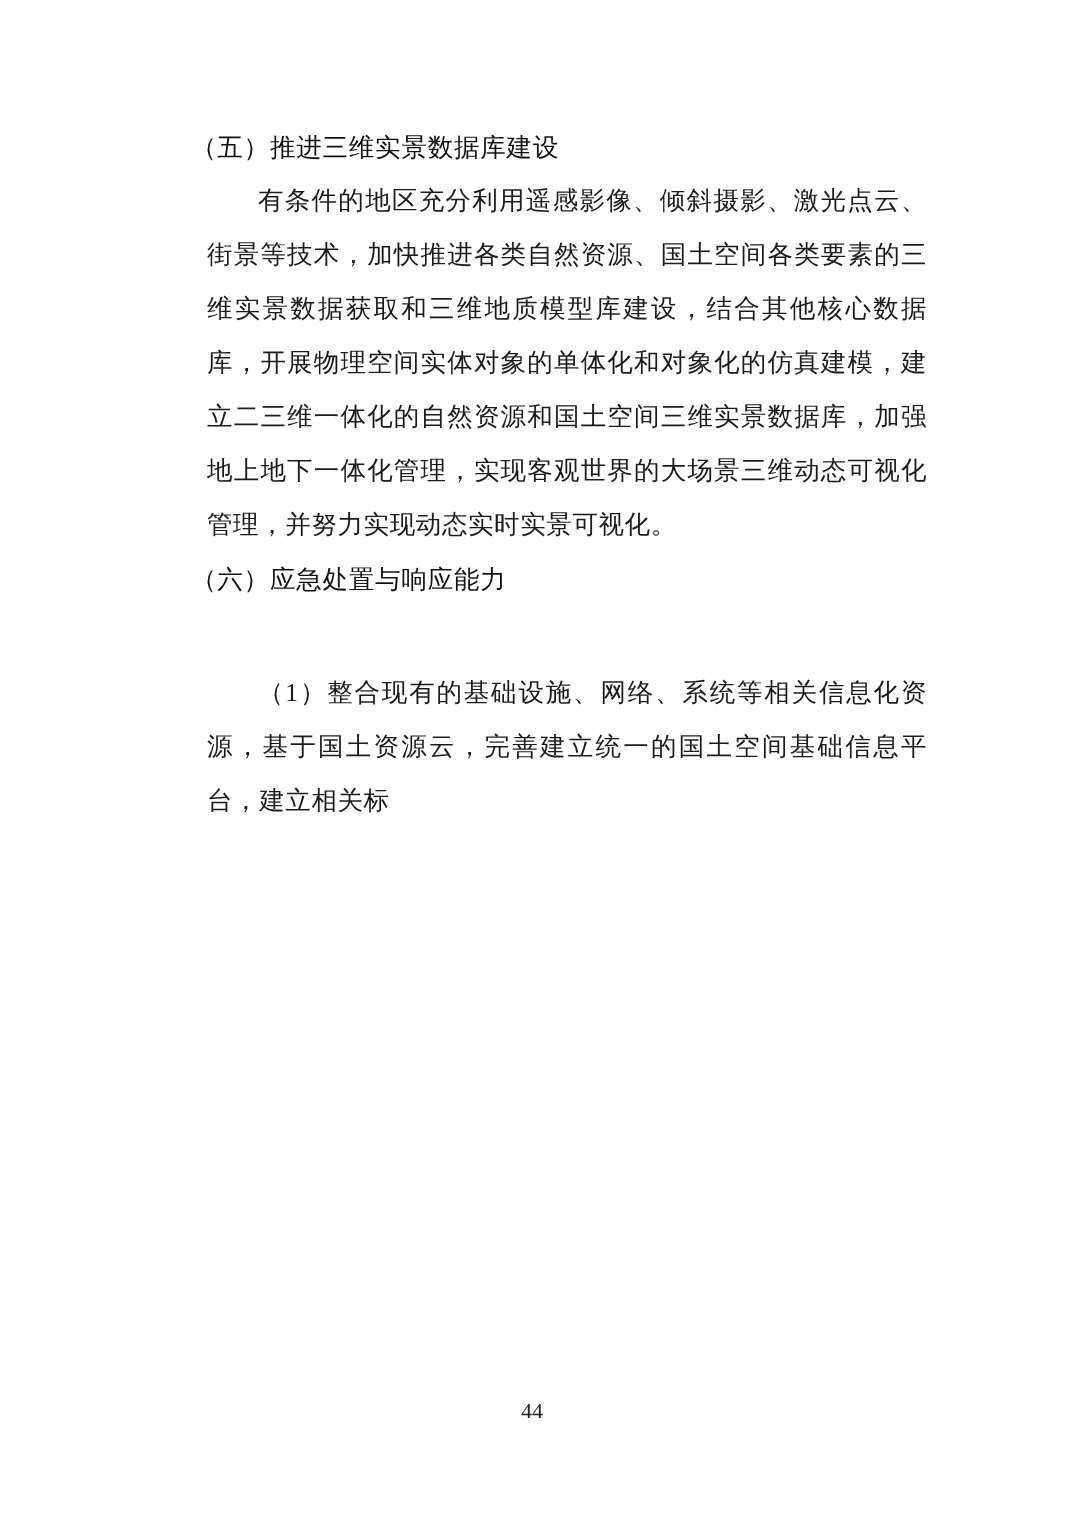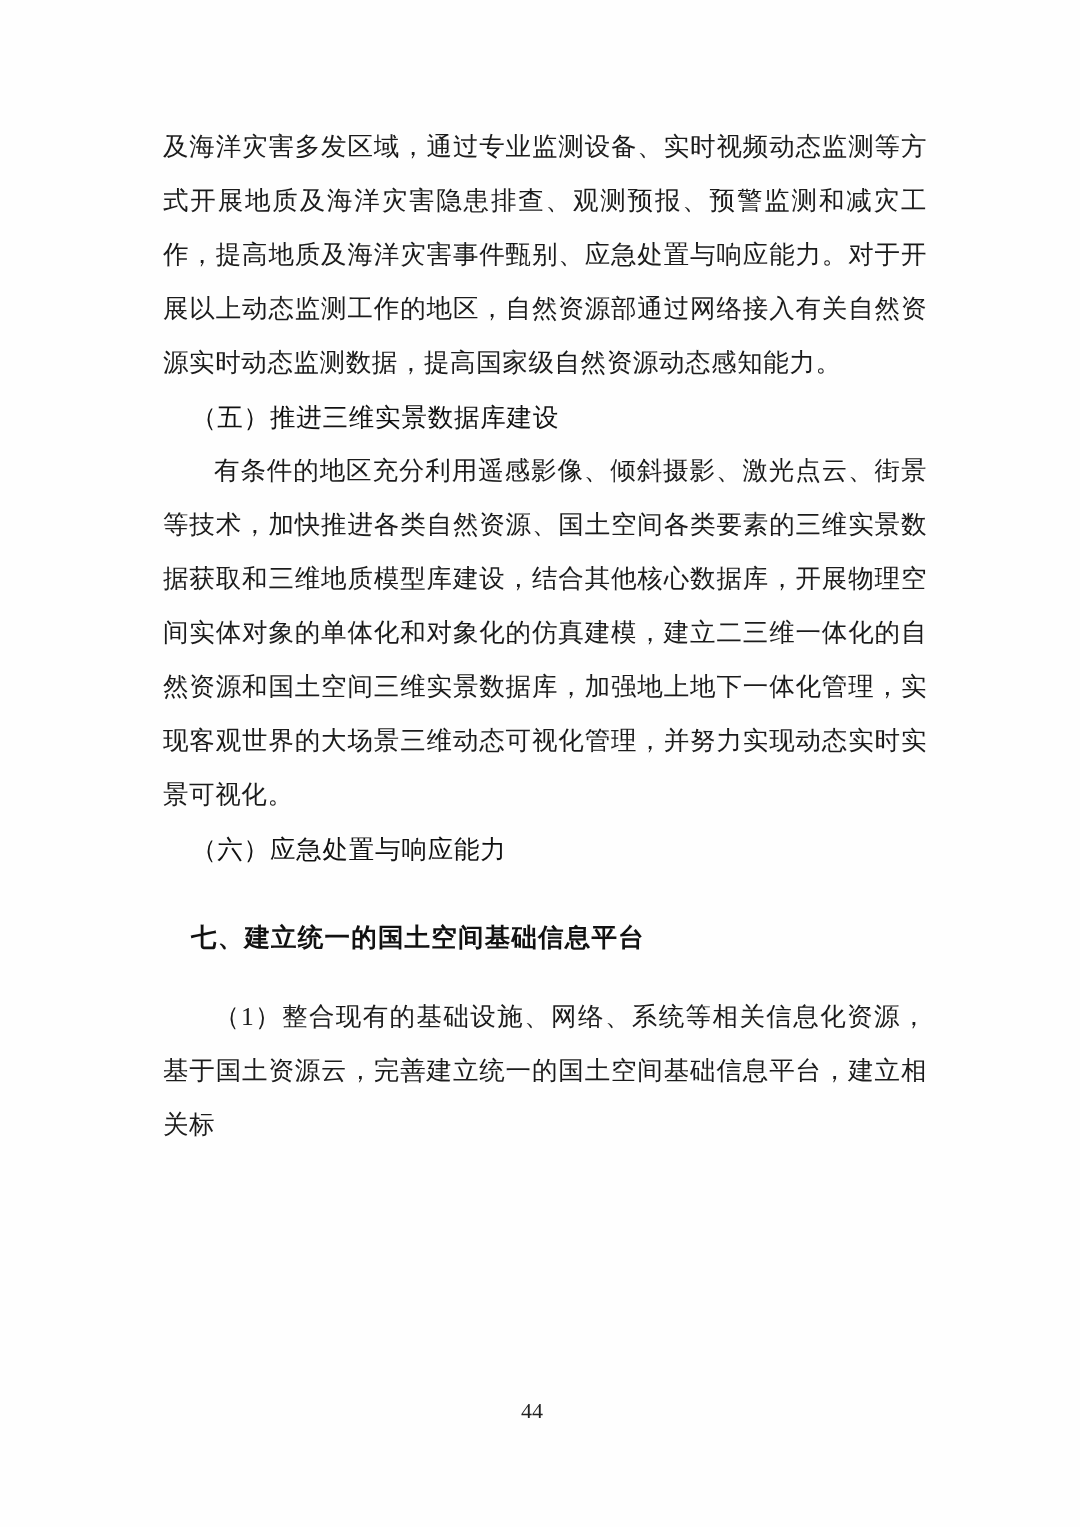--- a/index.html
+++ b/index.html
@@ -33,20 +33,21 @@
     margin: 0;
     font-size: 25.5px;
     line-height: 54px;
     text-align: justify;
     text-justify: inter-ideograph;
     letter-spacing: 0.6px;
     color: #1b1b1b;
   }
   p.body {
     text-indent: 51px;
+    margin-left: 44px;
   }
   p.cont {
     text-indent: 0;
   }
   h3.heading {
     margin: 0;
     font-size: 25.5px;
     line-height: 54px;
     font-weight: normal;
     text-indent: 28px;
@@ -76,32 +77,30 @@
     color: #222;
     font-family: "Liberation Serif", serif;
   }
 </style>
 </head>
 <body>
 
 <div class="page">
   <div class="content">
 
-    <p class="cont">及海洋灾害多发区域，通过专业监测设备、实时视频动态监测等方式开展地质及海洋灾害隐患排查、观测预报、预警监测和减灾工作，提高地质及海洋灾害事件甄别、应急处置与响应能力。对于开展以上动态监测工作的地区，自然资源部通过网络接入有关自然资源实时动态监测数据，提高国家级自然资源动态感知能力。</p>
 
     <h3 class="heading">（五）推进三维实景数据库建设</h3>
 
     <p class="body">有条件的地区充分利用遥感影像、倾斜摄影、激光点云、街景等技术，加快推进各类自然资源、国土空间各类要素的三维实景数据获取和三维地质模型库建设，结合其他核心数据库，开展物理空间实体对象的单体化和对象化的仿真建模，建立二三维一体化的自然资源和国土空间三维实景数据库，加强地上地下一体化管理，实现客观世界的大场景三维动态可视化管理，并努力实现动态实时实景可视化。</p>
 
     <h3 class="heading">（六）应急处置与响应能力</h3>
 
 
     <div class="gap-lg"></div>
 
-    <h2 class="heading-major">七、建立统一的国土空间基础信息平台</h2>
 
     <div class="gap-md"></div>
 
 
     <p class="body">（1）整合现有的基础设施、网络、系统等相关信息化资源，基于国土资源云，完善建立统一的国土空间基础信息平台，建立相关标</p>
 
   </div>
 
   <div class="page-number">44</div>
 </div>

